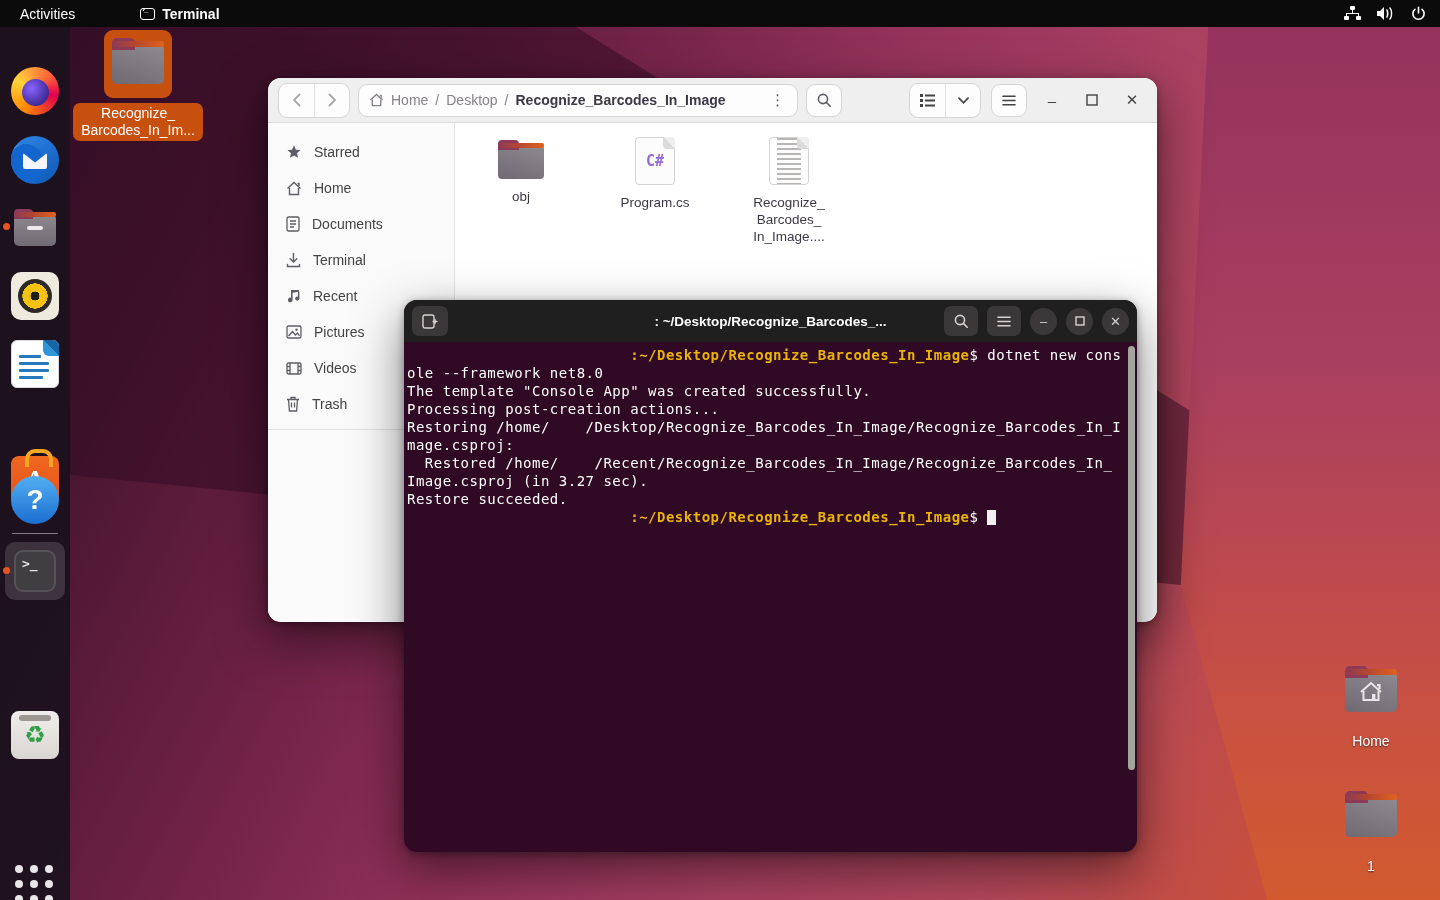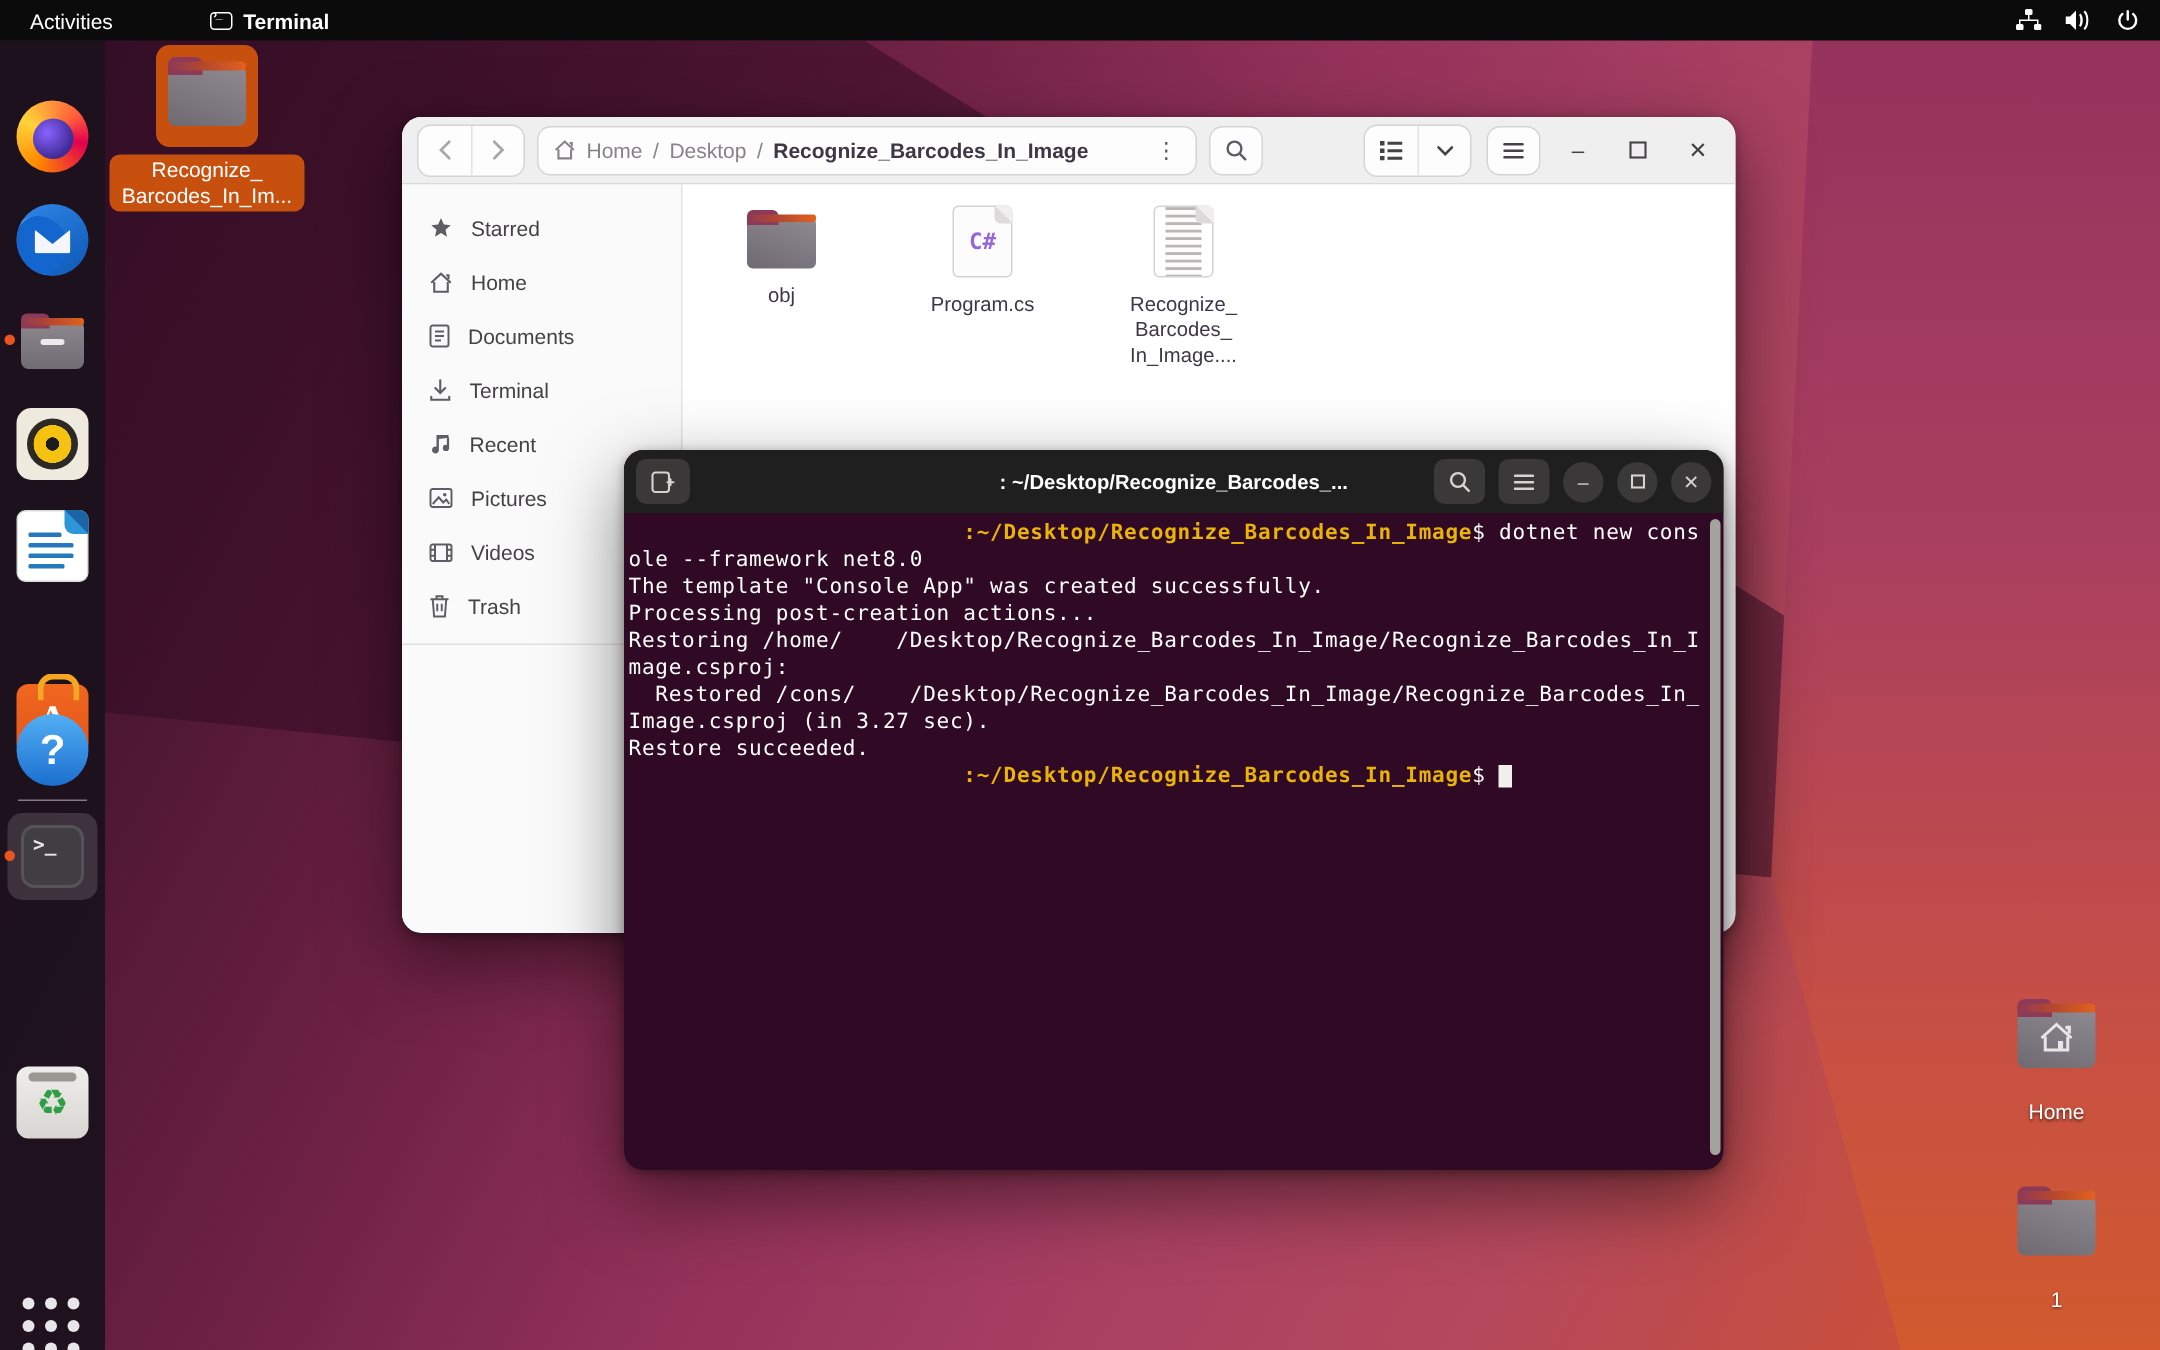--- a/index.html
+++ b/index.html
@@ -114,21 +114,21 @@
   .fi-folder::after { content:""; position:absolute; left:0; top:-2px; right:0; height:5px; border-radius:2px;
     background:linear-gradient(90deg,#8c3a57 0%,#b5472e 45%,#e0621e 100%); }
   .fi-page { position:relative; width:40px; height:48px; background:#fcfcfc; border:1px solid #d5d2d2; border-radius:4px; }
   .fi-page::after { content:""; position:absolute; right:-1px; top:-1px; width:12px; height:12px;
     background:linear-gradient(225deg,#f0eff0 50%,#dcdada 50%); border-radius:0 4px 0 4px; }
   .fi-cs { display:flex; align-items:center; justify-content:center; color:#9667d6; font-weight:bold; font-size:15px; font-family:"DejaVu Sans Mono",monospace; }
   .fi-lines { background:repeating-linear-gradient(#fcfcfc 0 3px, #b9b6b6 3px 5px) ; background-size:24px 5px; background-repeat:repeat-y; background-position:7px 12px; }
   .fi-label { margin-top:9px; font-size:13.5px; color:#3d3846; text-align:center; line-height:17px; white-space:pre-line; }
 
   
-  .term-win { left:416px; top:300px; width:733px; height:480px; background:#300a24; z-index:20; overflow:hidden; }
+  .term-win { left:404px; top:300px; width:733px; height:552px; background:#300a24; z-index:20; overflow:hidden; }
   .term-head { height:42px; background:#201f1f; display:flex; align-items:center; padding:0 8px; position:relative; }
   .term-newtab { width:36px; height:30px; background:#3a3838; border-radius:7px; display:flex; align-items:center; justify-content:center; }
   .term-title { position:absolute; left:0; right:0; text-align:center; color:#fff; font-weight:bold; font-size:13.5px; pointer-events:none; }
   .term-head-right { margin-left:auto; display:flex; align-items:center; gap:9px; z-index:2; }
   .term-sq { width:34px; height:30px; background:#3a3838; border-radius:7px; display:flex; align-items:center; justify-content:center; }
   .term-circ { width:27px; height:27px; background:#3a3838; border-radius:50%; display:flex; align-items:center; justify-content:center;
     color:#d6d3d0; font-size:13px; }
   .term-body { position:relative; height:438px; padding:4px 2px 0 3px; font-family:"DejaVu Sans Mono",monospace;
     font-size:14px; letter-spacing:0.5px; line-height:18px; color:#fff; }
   .term-body pre { font:inherit; letter-spacing:inherit; white-space:pre; }
@@ -466,21 +466,21 @@
       </div>
     </div>
     <div class="term-body">
 <pre><span>                         </span><span class="tp">:~/Desktop/Recognize_Barcodes_In_Image</span><span>$ dotnet new cons</span></pre>
 <pre>ole --framework net8.0</pre>
 <pre>The template "Console App" was created successfully.</pre>
 <pre></pre>
 <pre>Processing post-creation actions...</pre>
 <pre>Restoring /home/    /Desktop/Recognize_Barcodes_In_Image/Recognize_Barcodes_In_I</pre>
 <pre>mage.csproj:</pre>
-<pre>  Restored /cons/    /Desktop/Recognize_Barcodes_In_Image/Recognize_Barcodes_In_</pre>
+<pre>  Restored /home/    /Recent/Recognize_Barcodes_In_Image/Recognize_Barcodes_In_</pre>
 <pre>Image.csproj (in 3.27 sec).</pre>
 <pre>Restore succeeded.</pre>
 <pre></pre>
 <pre></pre>
 <pre><span>                         </span><span class="tp">:~/Desktop/Recognize_Barcodes_In_Image</span><span>$ </span><span class="cursor"></span></pre>
       <div class="term-scroll"></div>
     </div>
   </div>
 
 </div>

